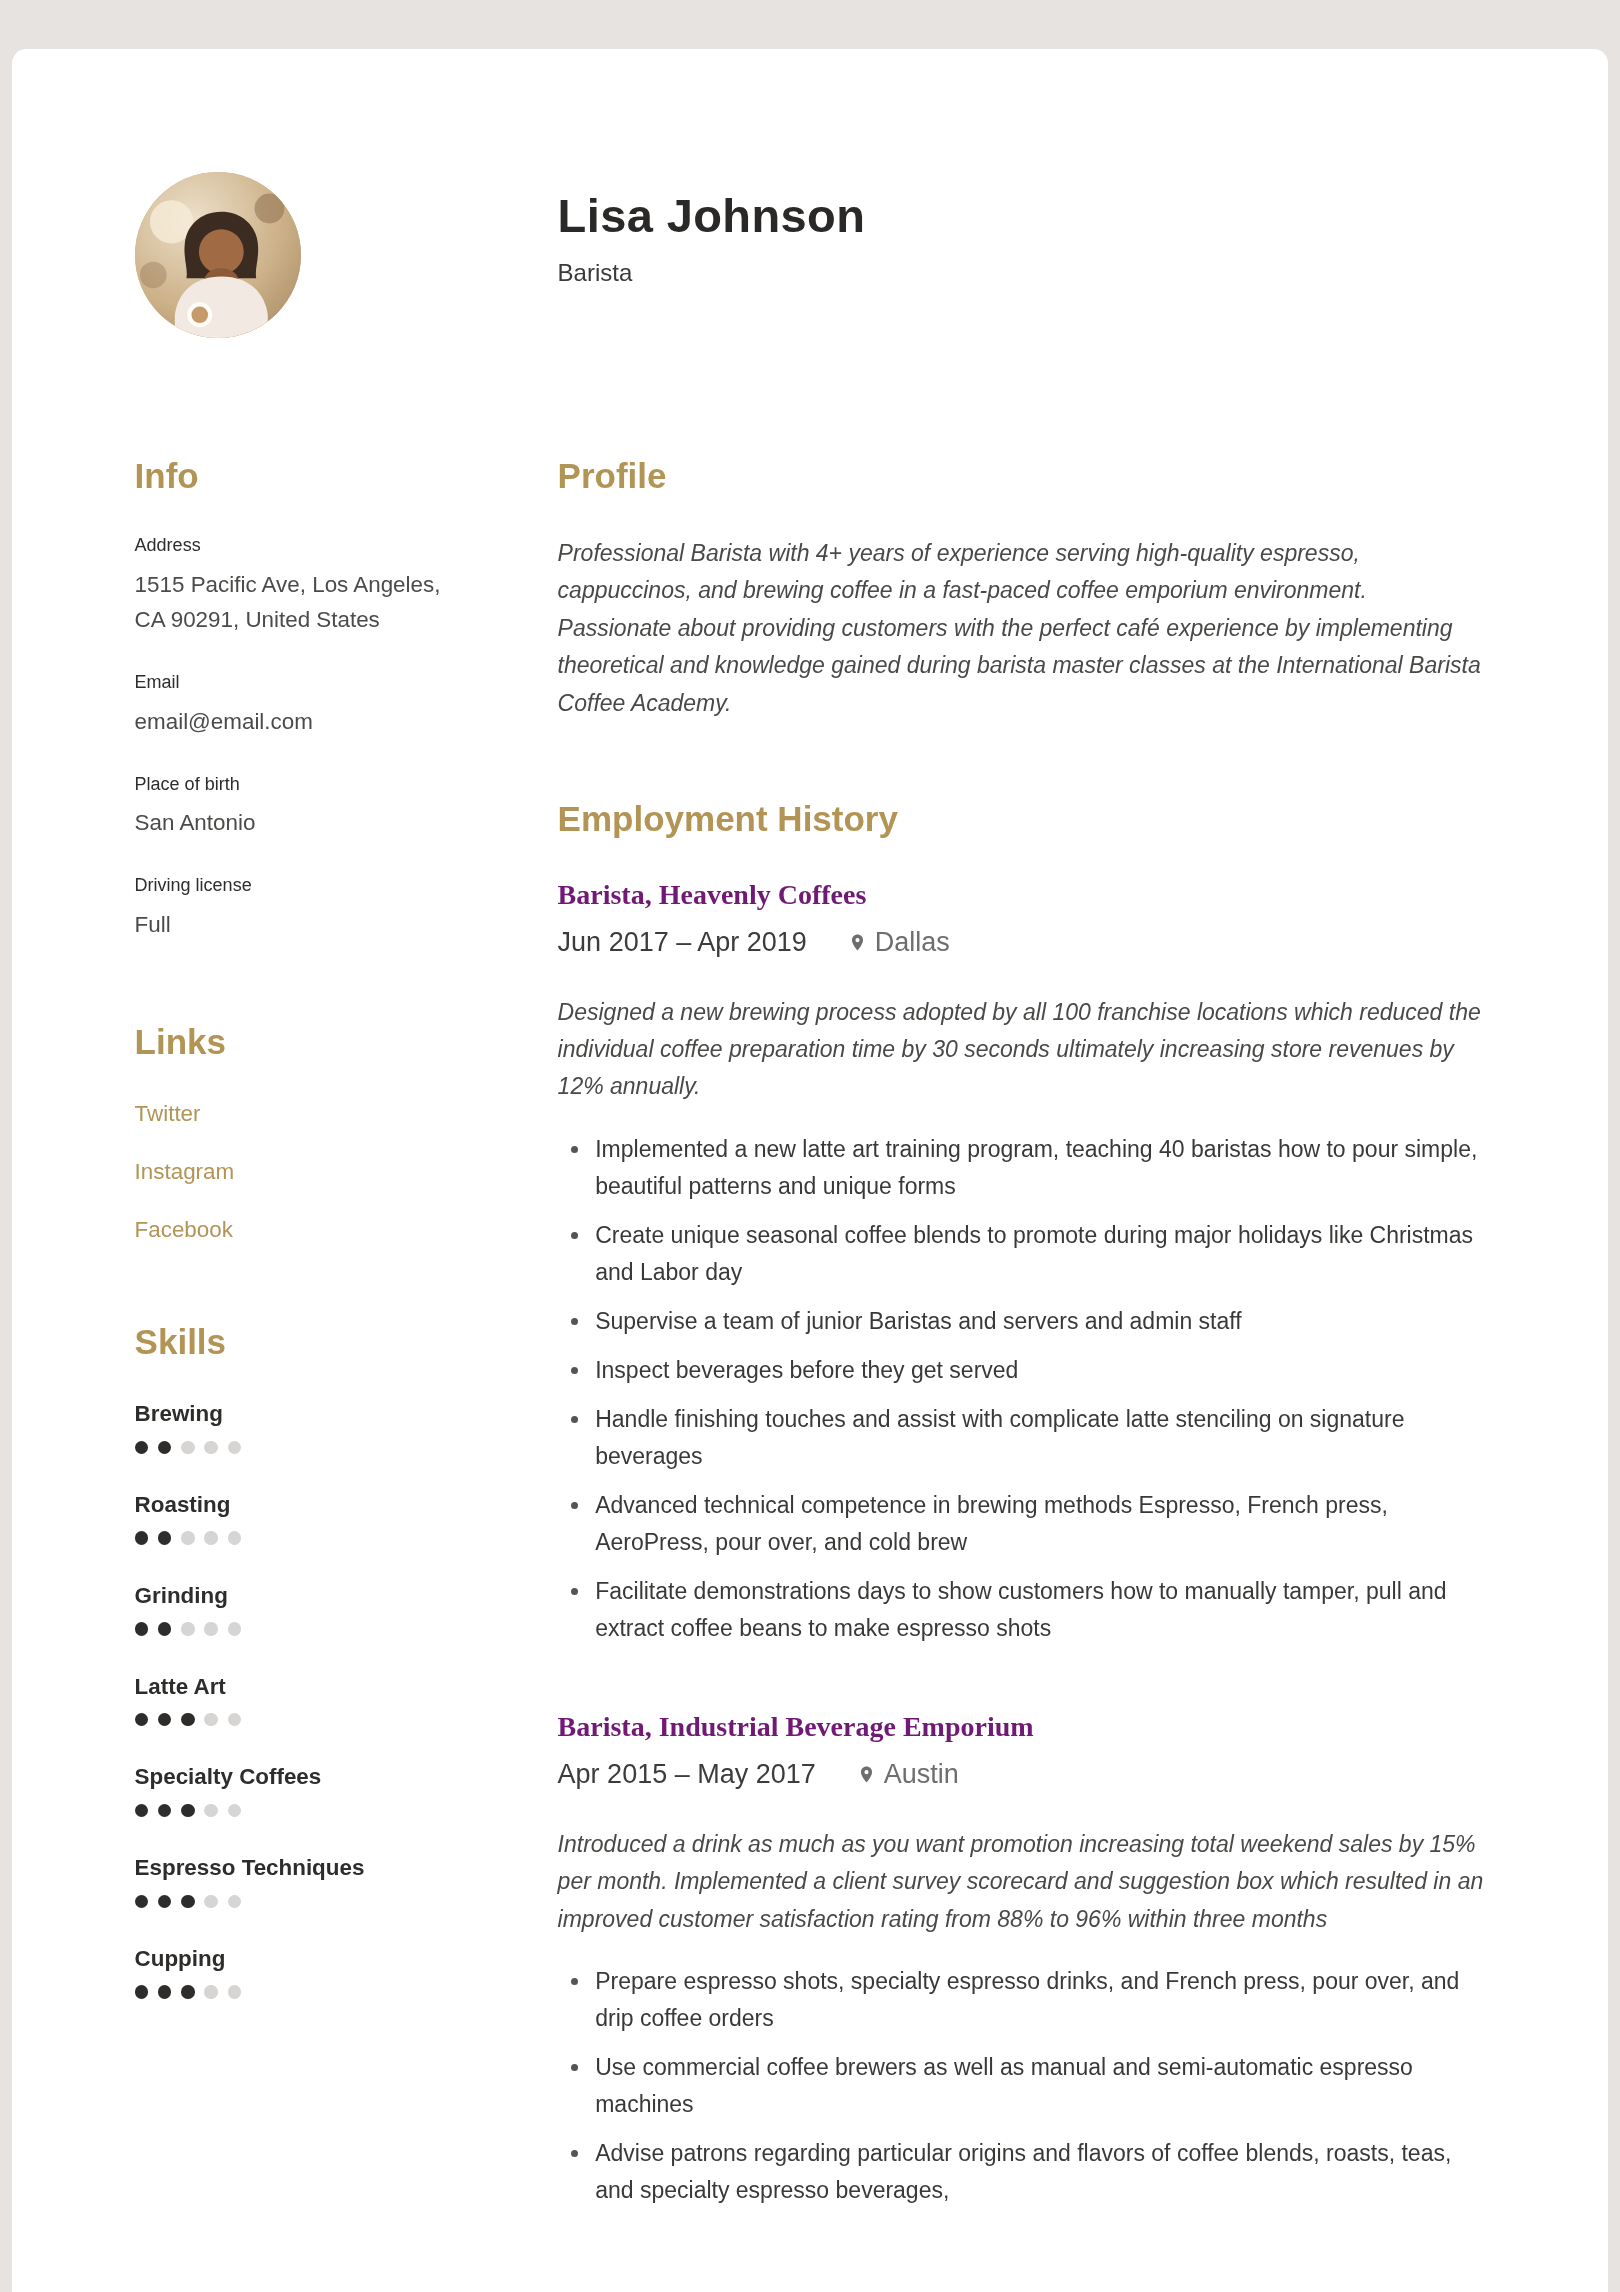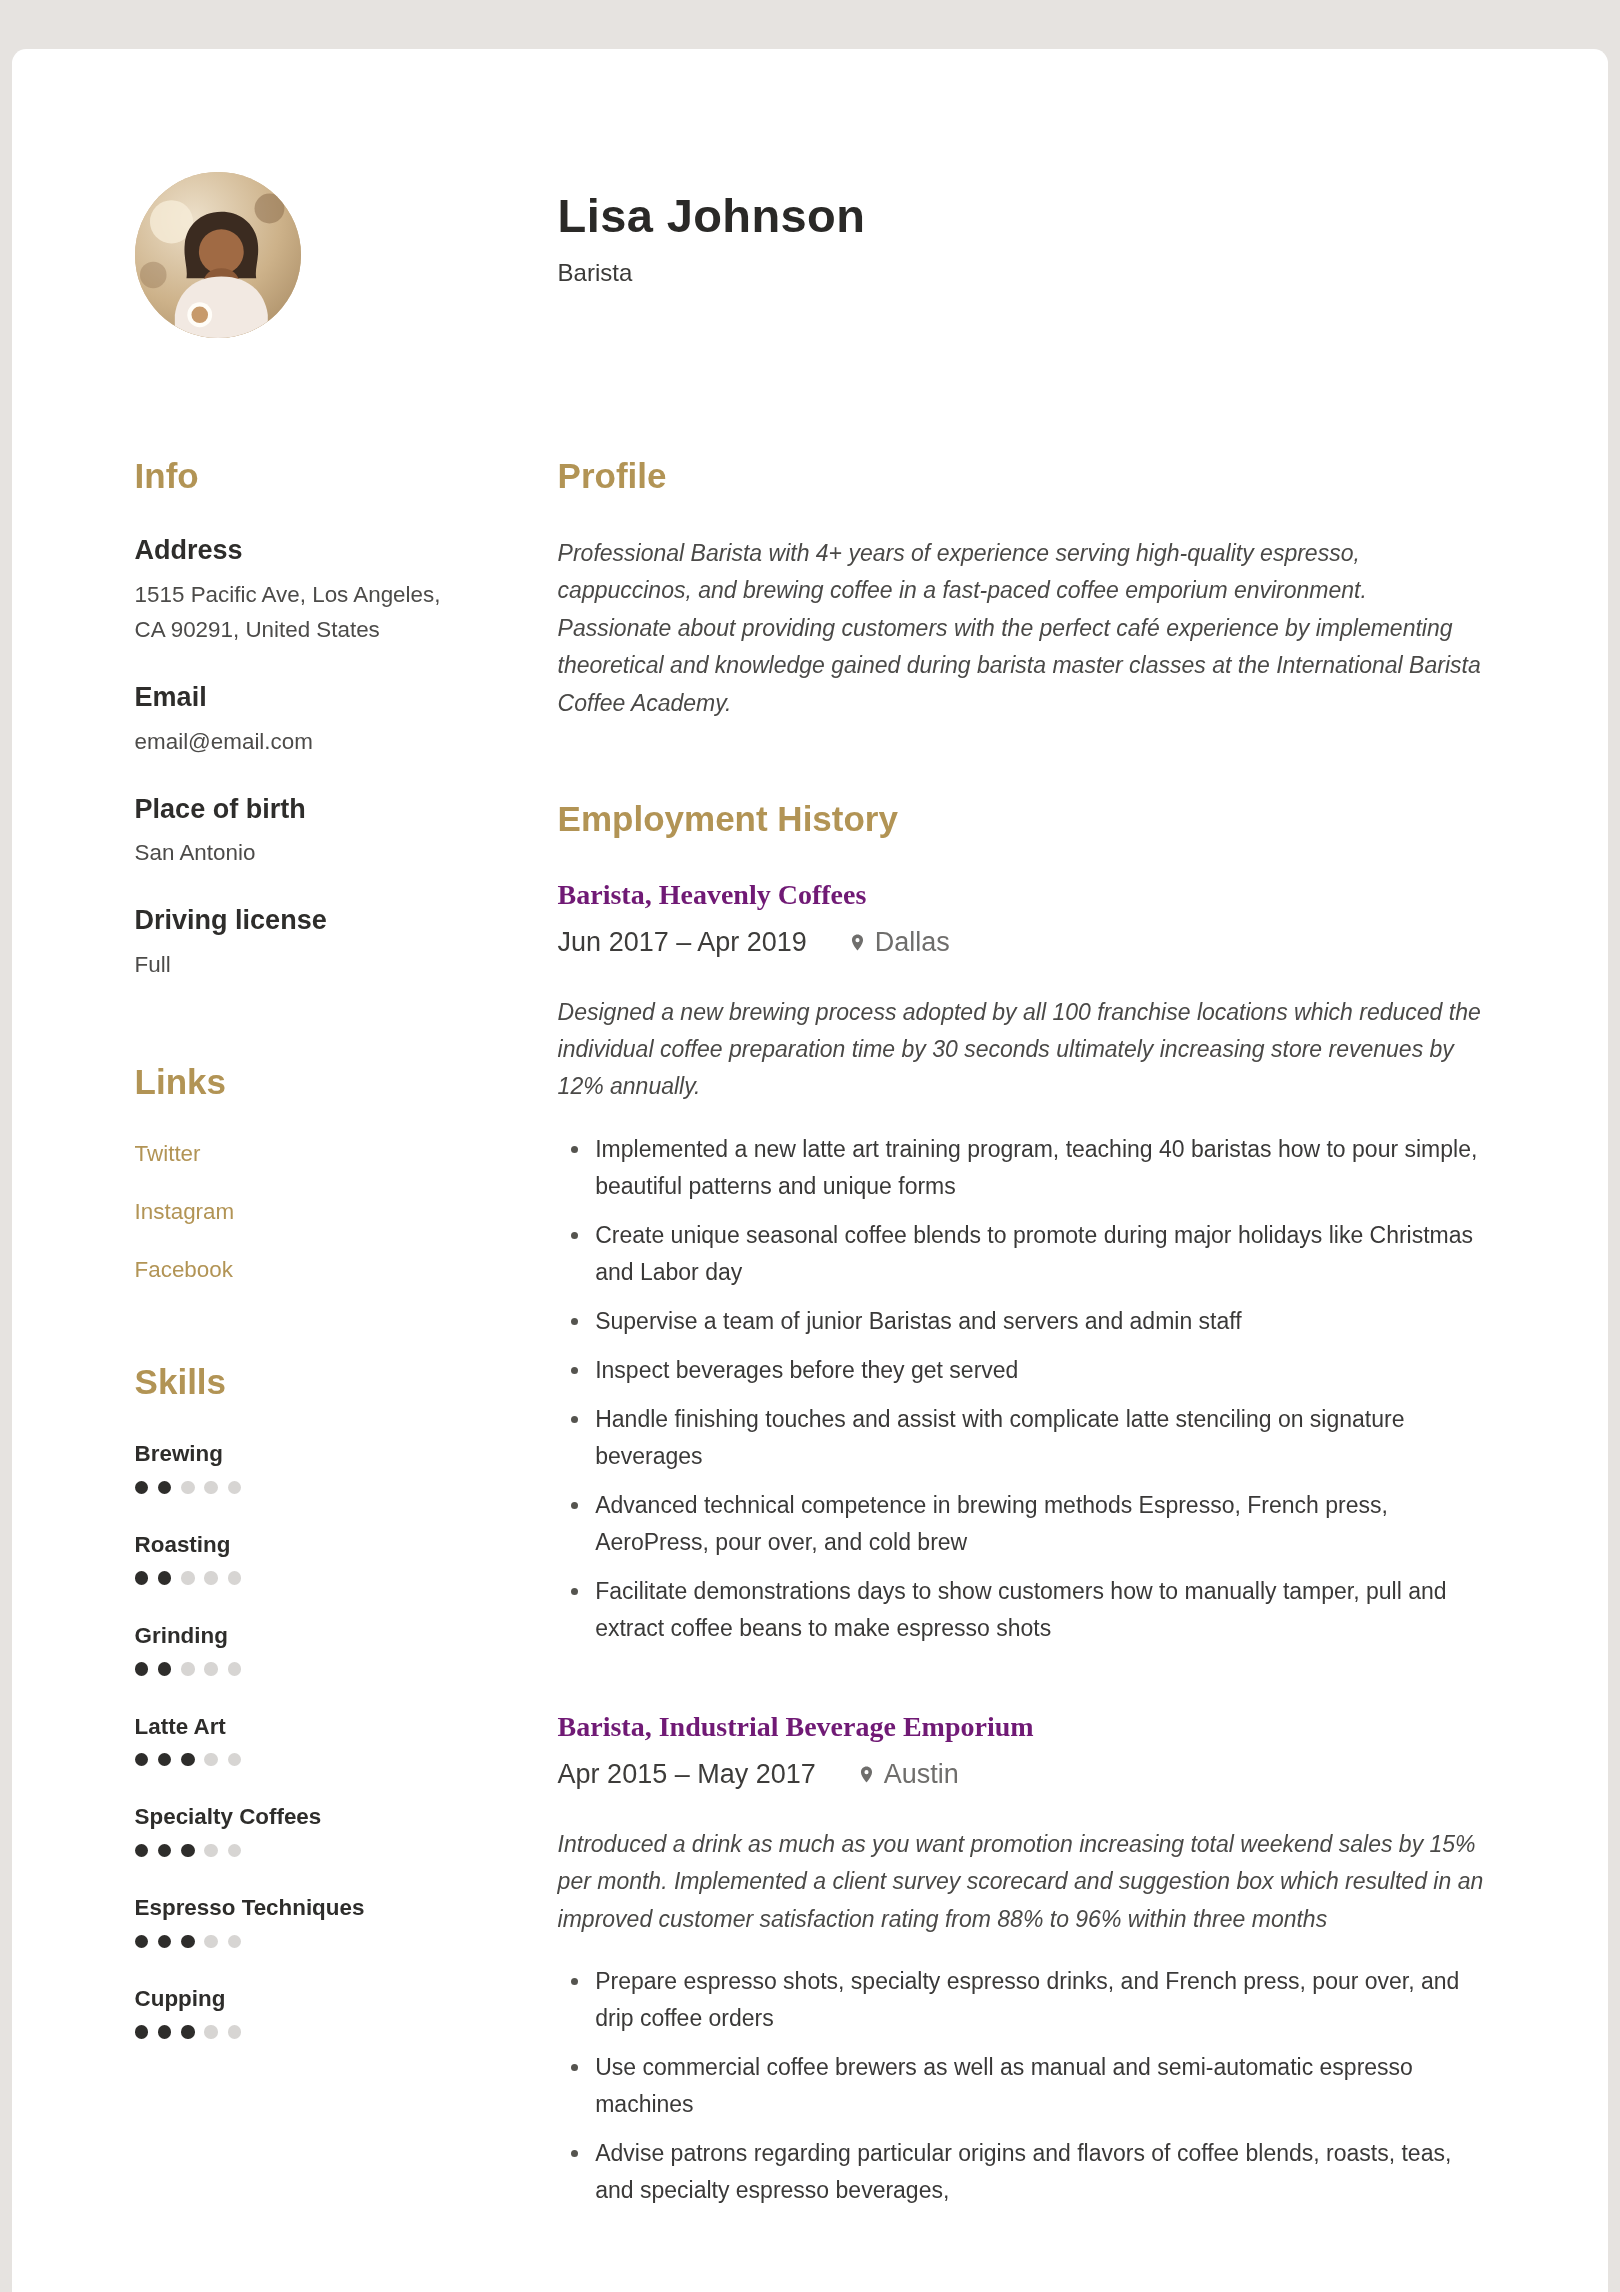--- a/index.html
+++ b/index.html
@@ -41,21 +41,21 @@
 
   h2.accent {
     font-size: 35px; line-height: 1.15; font-weight: 600;
     color: var(--accent, #b29455);
     margin: 0 0 39px;
   }
 
   
   .sb-section { margin-bottom: 79px; }
   .field { margin-bottom: 34px; }
-  .field-label { font-size: 27px; font-weight: 700; color: #2e2d2b; margin-bottom: 10.7px; }
+  .field-label { font-size: 18px; font-weight: 400; color: #2e2d2b; margin-bottom: 10.7px; }
   .field-value { font-size: 22.4px; color: #4c4b49; line-height: 1.6; }
 
   .link-item {
     display: block; font-size: 22.4px; color: var(--accent, #b29455);
     text-decoration: none; margin-bottom: 32px; cursor: pointer;
   }
 
   .skill { margin-bottom: 38px; }
   .skill-name { font-size: 22.4px; font-weight: 600; color: #2e2d2b; margin-bottom: 13.4px; }
   .dots { display: flex; gap: 9.9px; }

